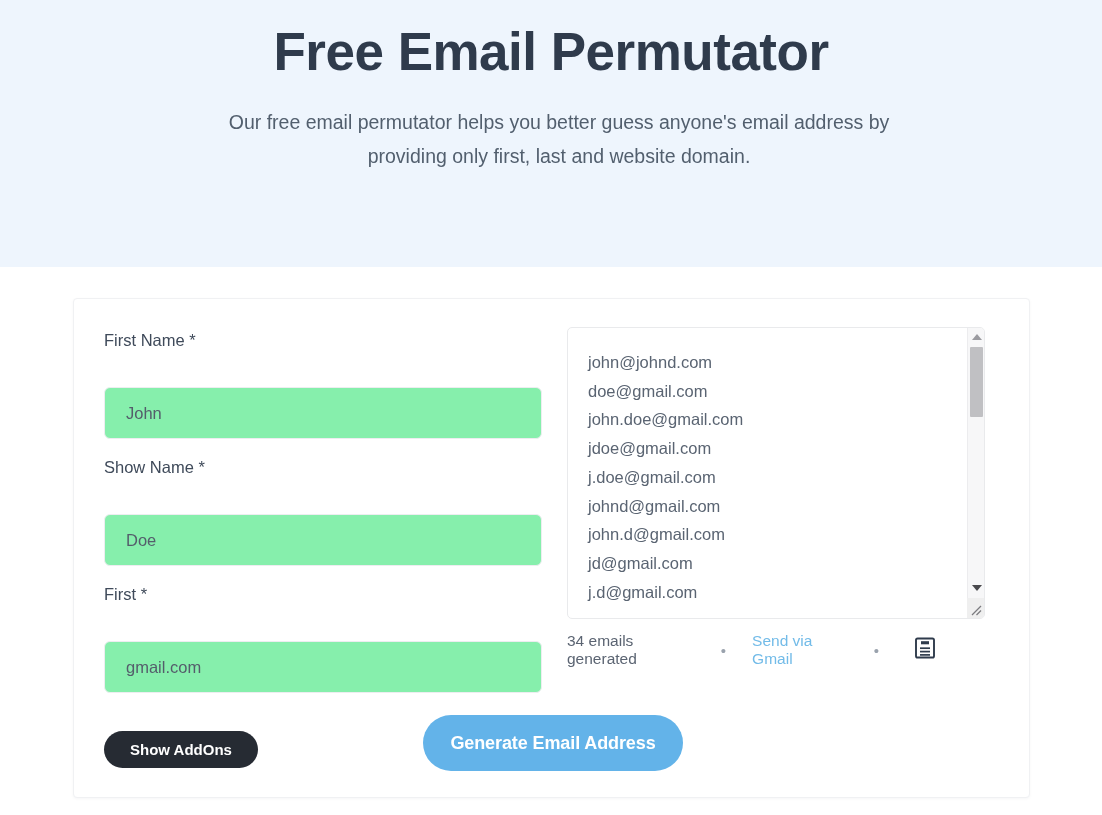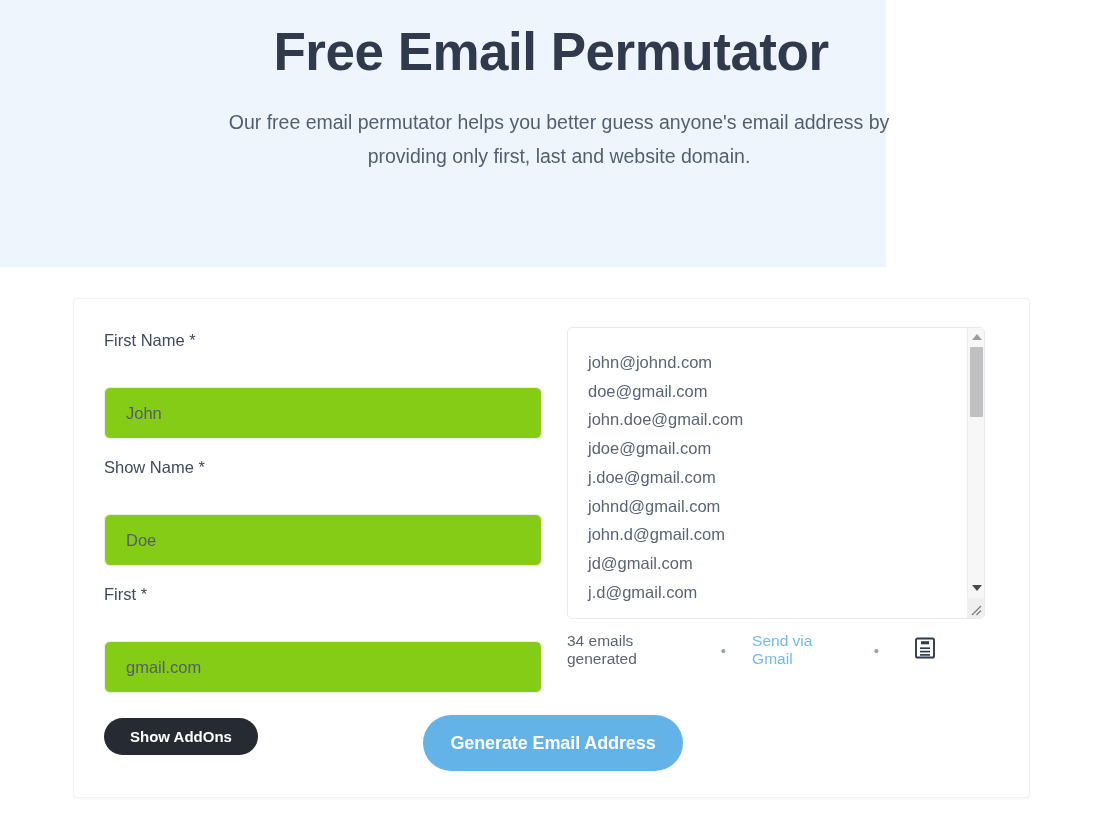--- a/index.html
+++ b/index.html
@@ -6,21 +6,21 @@
   html, body {
     width: 1102px; height: 815px;
     font-family: "Liberation Sans", sans-serif;
     background: #ffffff;
     overflow: hidden;
   }
   .page { position: relative; width: 1102px; height: 815px; background:#ffffff; }
 
   
   .hero {
-    position: absolute; left: 0; top: 0; width: 886px; height: 267px;
+    position: absolute; left: 0; top: 0; width: 1102px; height: 267px;
     background: #eef5fd;
   }
   .hero-title {
     position: absolute; left: 0; top: 20px; width: 1102px;
     text-align: center;
     font-size: 53px; font-weight: 700; letter-spacing: -0.5px;
     color: #2f3b4c; line-height: 1.2;
   }
   .hero-sub {
     position: absolute; left: 189px; top: 105px; width: 740px;
@@ -38,34 +38,34 @@
   }
 
   
   .form-col { position: absolute; left: 30px; top: 32px; width: 440px; }
   .field-label {
     font-size: 16.5px; color: #3f4a5a; font-weight: 400;
     margin-bottom: 9px; display: block;
   }
   .field-input {
     display: block; width: 438px; height: 52px;
-    background: #84cc16;
+    background: #86efac;
     border: 1px solid #ededf0;
     border-radius: 6px;
     font-family: "Liberation Sans", sans-serif;
     font-size: 16.5px; color: #545d6b;
     padding: 0 21px;
     outline: none;
     margin-top: 37px;
   }
   .field-input::placeholder { color: #6b737f; }
   .field-group { margin-bottom: 19px; }
 
   .btn-addons {
-    margin-top: 6px;
+    margin-top: 19px;
     display: inline-block;
     background: #262b33; color: #ffffff;
     border: none; border-radius: 22px;
     font-family: "Liberation Sans", sans-serif;
     font-size: 15px; font-weight: 700;
     padding: 0 26px; height: 37px; line-height: 37px;
     cursor: pointer;
   }
 
   

